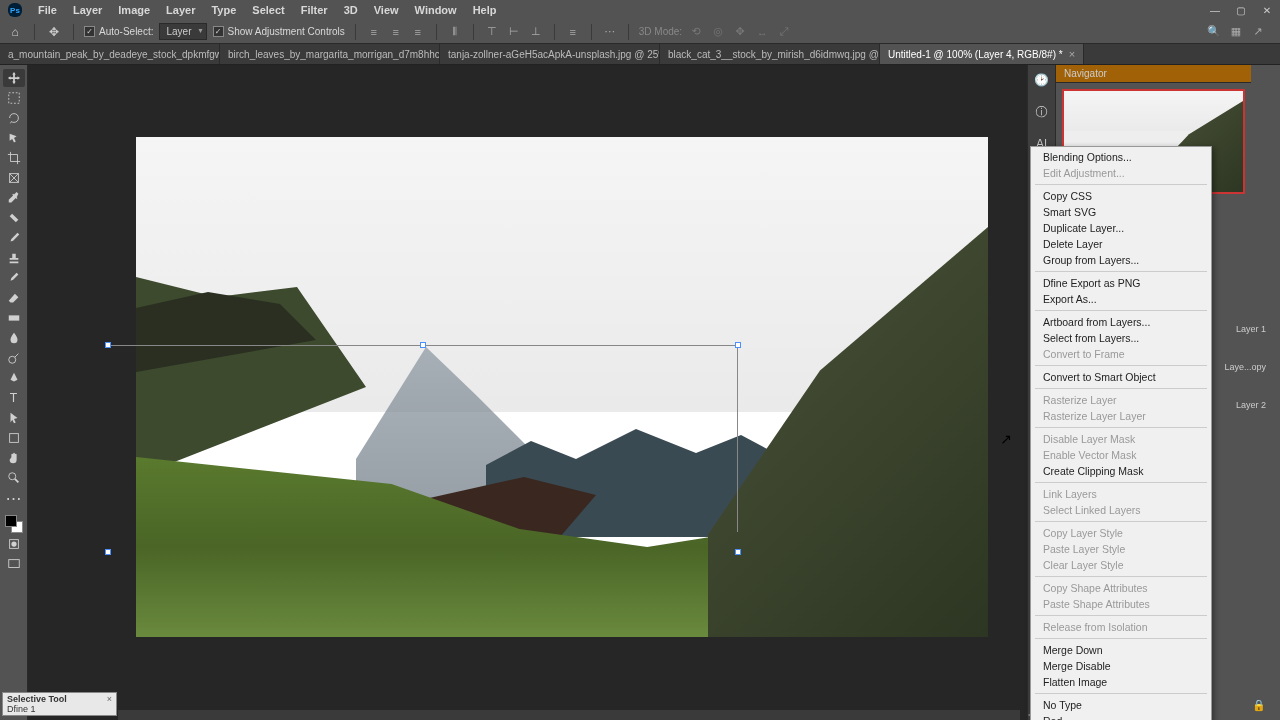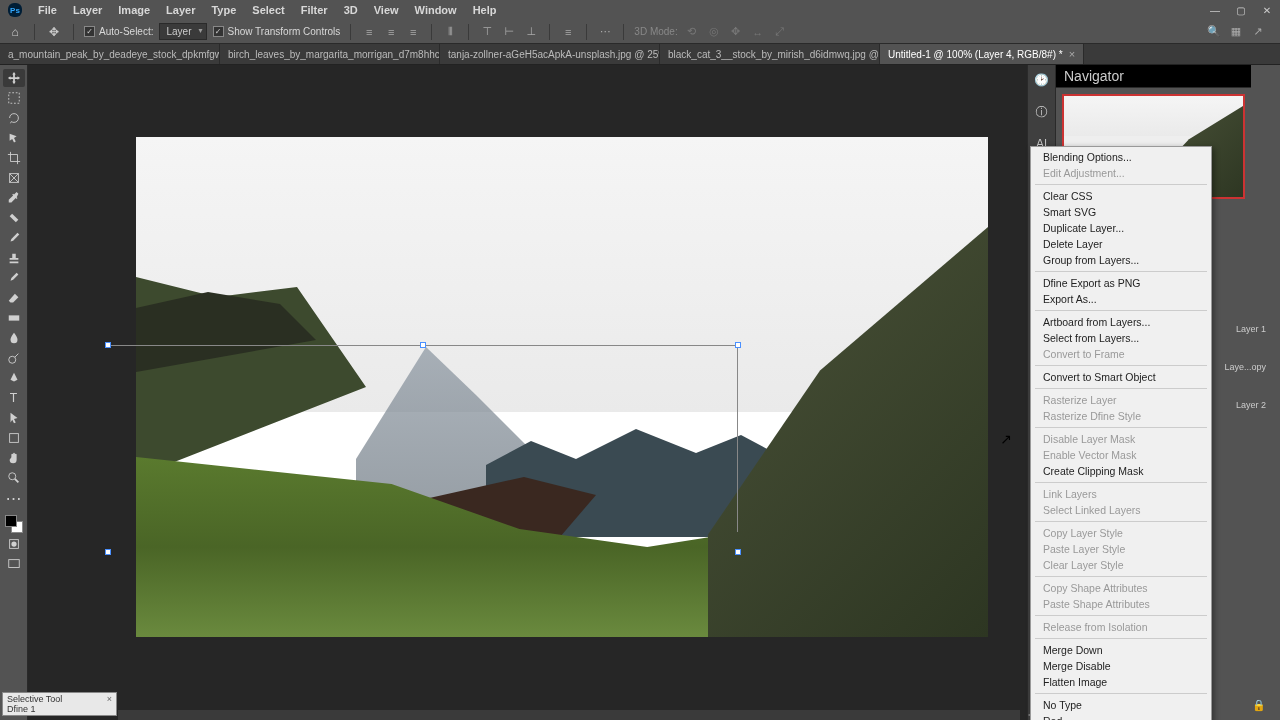--- a/index.html
+++ b/index.html
@@ -62,21 +62,21 @@
 
 .cursor-ptr { position: absolute; left: 972px; top: 366px; width: 12px; height: 16px; }
 .cursor-ptr::after { content: "↖"; color: #000; font-size: 14px; transform: scaleX(-1); display: block; }
 
 .right-panels { width: 225px; background: #535353; border-left: 1px solid #2a2a2a; display: flex; flex-direction: column; }
 .collapsed-strip { width: 28px; background: #3f3f3f; border-left: 1px solid #2a2a2a; display: flex; flex-direction: column; align-items: center; padding-top: 6px; gap: 14px; }
 .strip-icon { width: 18px; height: 18px; display: flex; align-items: center; justify-content: center; color: #ccc; font-size: 12px; }
 
 .panel-right-wrap { display: flex; }
 .navigator { width: 195px; }
-.panel-title { background: #000000; color: #ccc; font-size: 14px; padding: 3px 8px; border-bottom: 1px solid #2a2a2a; }
+.panel-title { background: #a16207; color: #ccc; font-size: 10px; padding: 3px 8px; border-bottom: 1px solid #2a2a2a; }
 .nav-thumb { margin: 6px; border: 2px solid #cc3333; background: #eee; height: 105px; position: relative; overflow: hidden; }
 .nav-thumb .sky { height: 40%; }
 .nav-thumb .mtn-right { right: 0; top: 10px; width: 90px; height: 95px; }
 
 .context-menu { position: absolute; left: 1030px; top: 146px; width: 182px; background: #f0f0f0; border: 1px solid #999; box-shadow: 2px 2px 6px rgba(0,0,0,0.4); z-index: 1000; padding: 2px 0; }
 .ctx-item { font-size: 10.5px; color: #222; padding: 2px 12px; cursor: pointer; white-space: nowrap; }
 .ctx-item.disabled { color: #999; cursor: default; }
 .ctx-sep { height: 1px; background: #ccc; margin: 3px 4px; }
 
 .layers-peek { position: absolute; right: 10px; top: 310px; width: 50px; color: #ccc; font-size: 9px; }
@@ -120,21 +120,21 @@
   <div class="sep"></div>
   <div class="home-icon">✥</div>
   <div class="sep"></div>
   <div class="checkbox-wrap">
     <span class="chk on"></span>
       <span>Auto-Select:</span>
   </div>
   <div class="dd">Layer</div>
   <div class="checkbox-wrap">
     <span class="chk on"></span>
-      <span>Show Transform Controls</span>
+      <span>Show Adjustment Controls</span>
   </div>
   <div class="sep"></div>
   <div class="opt-icon">≡</div>
   <div class="opt-icon">≡</div>
   <div class="opt-icon">≡</div>
   <div class="sep"></div>
   <div class="opt-icon">⦀</div>
   <div class="sep"></div>
   <div class="opt-icon">⊤</div>
   <div class="opt-icon">⊢</div>
@@ -347,37 +347,37 @@
         </div>
       </div>
     </div>
   </div>
 </div>
 
 <div class="context-menu" id="ctx">
     <div class="ctx-item">Blending Options...</div>
     <div class="ctx-item disabled">Edit Adjustment...</div>
     <div class="ctx-sep"></div>
-    <div class="ctx-item">Clear CSS</div>
+    <div class="ctx-item">Copy CSS</div>
     <div class="ctx-item">Smart SVG</div>
     <div class="ctx-item">Duplicate Layer...</div>
     <div class="ctx-item">Delete Layer</div>
     <div class="ctx-item">Group from Layers...</div>
     <div class="ctx-sep"></div>
     <div class="ctx-item">Dfine Export as PNG</div>
     <div class="ctx-item">Export As...</div>
     <div class="ctx-sep"></div>
     <div class="ctx-item">Artboard from Layers...</div>
     <div class="ctx-item">Select from Layers...</div>
     <div class="ctx-item disabled">Convert to Frame</div>
     <div class="ctx-sep"></div>
     <div class="ctx-item">Convert to Smart Object</div>
     <div class="ctx-sep"></div>
     <div class="ctx-item disabled">Rasterize Layer</div>
-    <div class="ctx-item disabled">Rasterize Dfine Style</div>
+    <div class="ctx-item disabled">Rasterize Layer Layer</div>
     <div class="ctx-sep"></div>
     <div class="ctx-item disabled">Disable Layer Mask</div>
     <div class="ctx-item disabled">Enable Vector Mask</div>
     <div class="ctx-item">Create Clipping Mask</div>
     <div class="ctx-sep"></div>
     <div class="ctx-item disabled">Link Layers</div>
     <div class="ctx-item disabled">Select Linked Layers</div>
     <div class="ctx-sep"></div>
     <div class="ctx-item disabled">Copy Layer Style</div>
     <div class="ctx-item disabled">Paste Layer Style</div>
@@ -397,18 +397,18 @@
   </div>
 
 <div class="layers-peek" id="layerspeek">
     <div class="layer-stub">Layer 1</div>
     <div class="layer-stub">Laye...opy</div>
     <div class="layer-stub">Layer 2</div>
   </div>
 
 <div class="status-tool">
   <span class="status-close">×</span>
-  <div class="line" style="font-weight:normal">Selective Tool</div>
+  <div class="line" style="font-weight:bold">Selective Tool</div>
   <div class="line">Dfine 1</div>
 </div>
 <div class="status-bar">32.5M</div>
 <div class="scroll-h"></div>
 <div class="status-lock">🔒</div>
 
 </body></html>

